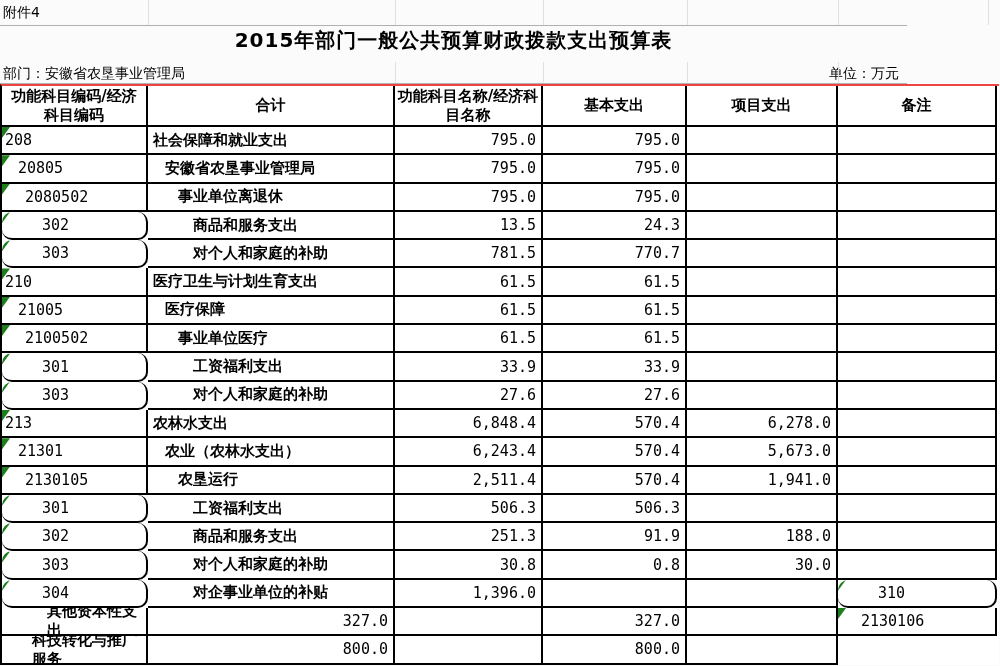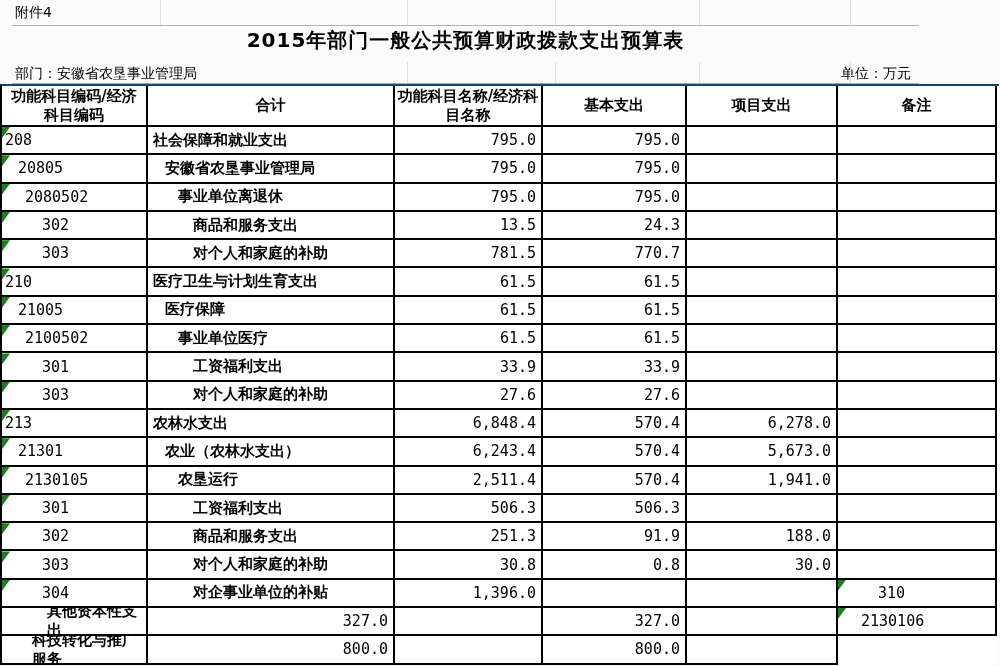--- a/index.html
+++ b/index.html
@@ -3,63 +3,63 @@
 <meta charset="utf-8">
 <style>
   html,body{margin:0;padding:0;}
   body{
     width:1000px;height:666px;position:relative;overflow:hidden;
     background:#fbfbfb;
     font-family:"DejaVu Sans",sans-serif;
     color:#000;
   }
   
-  .toprow{position:absolute;left:12px;width:907px;}
+  .toprow{position:absolute;left:0;width:907px;}
   #rowA{top:0;height:25px;border-bottom:1px solid #b0b0b0;}
   #rowB{top:26px;height:36px;}
   #rowC{top:62px;height:21px;border-bottom:1px solid #b0b0b0;}
   .vgrid{position:absolute;top:0;bottom:0;width:1px;background:#e0e0e0;}
   .attachment{position:absolute;left:3px;top:4px;font-size:14px;}
   .sheet-title{
     position:absolute;left:0;right:0;top:1px;text-align:center;
     font-size:20px;font-weight:bold;letter-spacing:1px;
     font-family:"DejaVu Sans",sans-serif;
   }
   .dept{position:absolute;left:3px;top:3px;font-size:14px;}
   .unit{position:absolute;right:8px;top:3px;font-size:14px;}
 
   
   #budget-table{
     position:absolute;left:0;top:84px;width:997px;
     display:grid;
     grid-template-columns:146px 247px 148px 144px 151px 159px;
     grid-template-rows:41px;
     grid-auto-rows:28.3px;
-    border-top:2px solid #0c4a6e;
+    border-top:2px solid #ef4444;
     border-left:2px solid #000;
     background:#fff;
   }
   .cell{
     position:relative;box-sizing:border-box;background:#fff;
     border-right:2px solid #000;border-bottom:2px solid #000;
     display:flex;align-items:center;font-size:15px;overflow:hidden;
   }
   .hcell{justify-content:center;text-align:center;font-weight:bold;flex-direction:column;line-height:1.25;}
   .code{font-family:"DejaVu Sans Mono","Liberation Mono",monospace;align-items:center;}
   .name{font-weight:bold;}
   .num{
     font-family:"DejaVu Sans Mono","Liberation Mono",monospace;
     justify-content:flex-end;padding-right:5px;
   }
   .num.low{align-items:flex-end;padding-bottom:0;padding-right:3px;line-height:1;}
   
   .code.lv1{padding-left:3px;}  .name.lv1{padding-left:5px;}
   .code.lv2{padding-left:16px;} .name.lv2{padding-left:17px;}
   .code.lv3{padding-left:23px;} .name.lv3{padding-left:30px;}
-  .code.lv4{padding-left:40px;} .name.lv4{padding-left:45px;}
+  .code.lv4{padding-left:40px;border-radius:10px;} .name.lv4{padding-left:45px;}
   
   .tri{
     position:absolute;top:0;left:0;width:8px;height:11px;
     background:#1e7e1e;
     clip-path:polygon(0 0,100% 0,0 100%);
   }
 </style>
 </head>
 <body>
 

